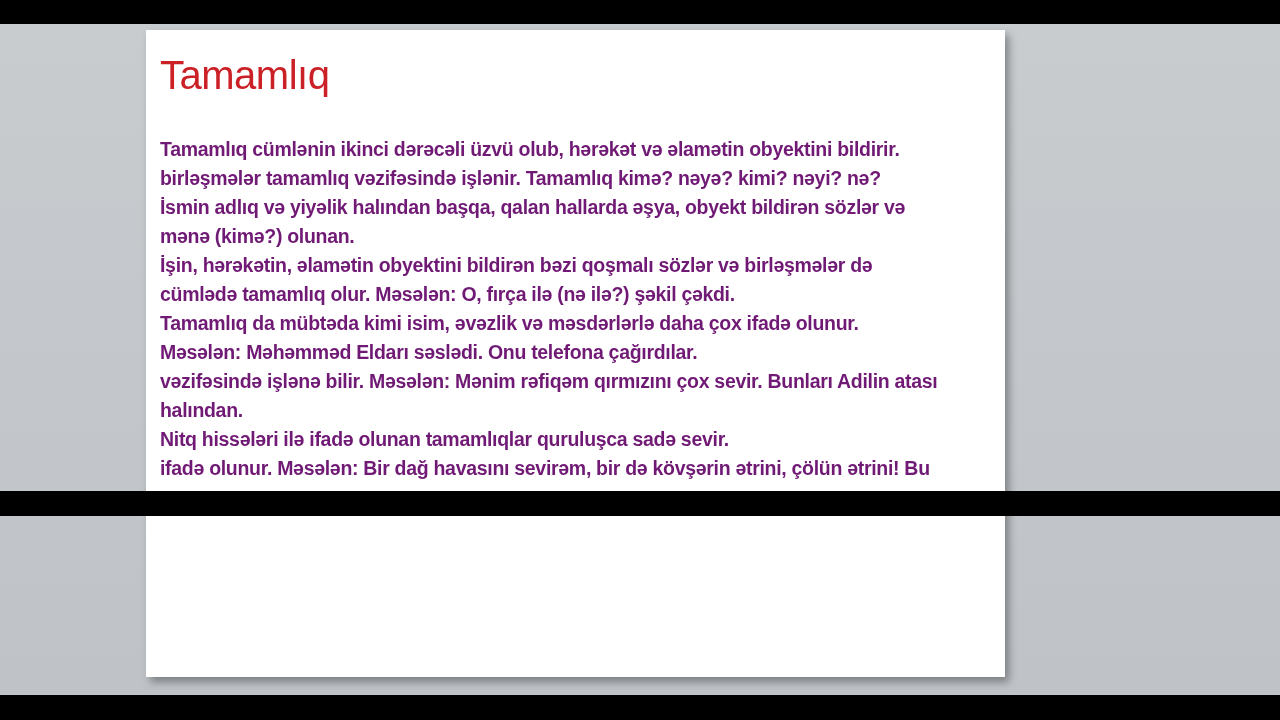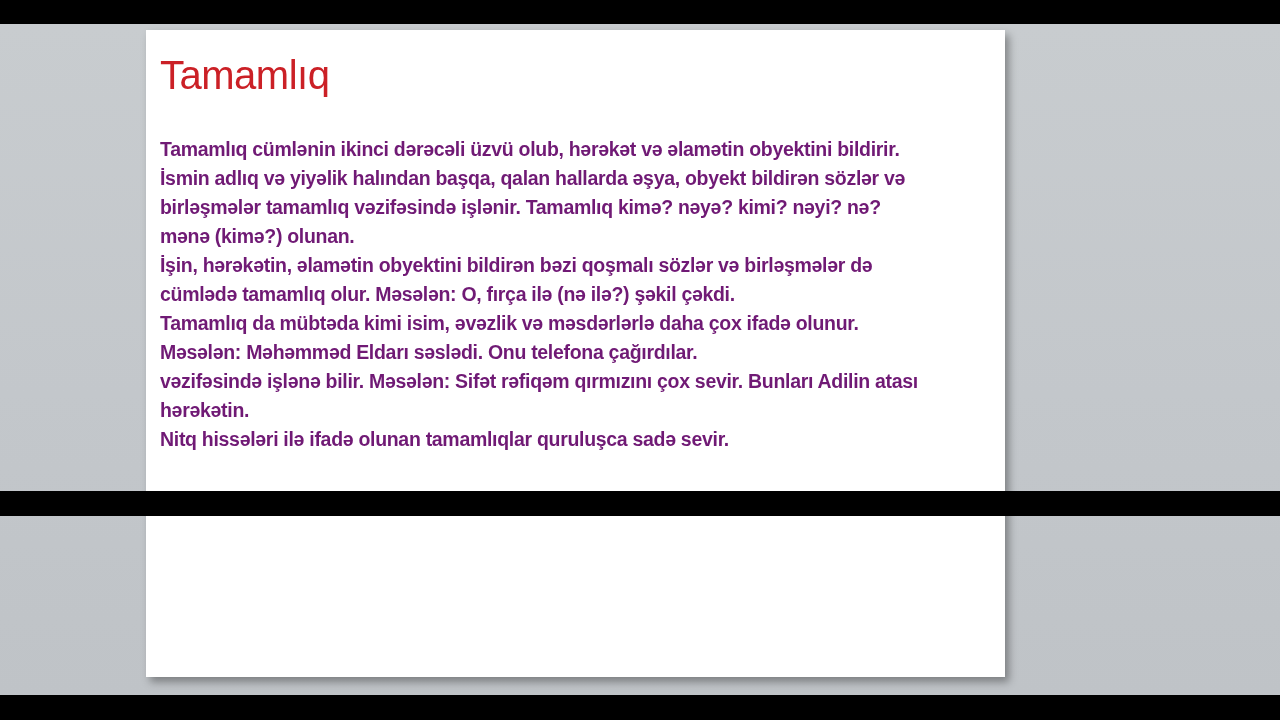--- a/index.html
+++ b/index.html
@@ -72,27 +72,28 @@
 </head>
 <body>
 
 <div class="frame">
   <div class="letterbox top"></div>
   <div class="stage">
     <div class="slide">
       <div class="slide-title">Tamamlıq</div>
       <div class="slide-body">
         <div class="body-line">Tamamlıq cümlənin ikinci dərəcəli üzvü olub, hərəkət və əlamətin obyektini bildirir.</div>
+        <div class="body-line">birləşmələr tamamlıq vəzifəsində işlənir. Tamamlıq kimə? nəyə? kimi? nəyi? nə?</div>
         <div class="body-line">İsmin adlıq və yiyəlik halından başqa, qalan hallarda əşya, obyekt bildirən sözlər və</div>
-        <div class="body-line">birləşmələr tamamlıq vəzifəsində işlənir. Tamamlıq kimə? nəyə? kimi? nəyi? nə?</div>
         <div class="body-line">mənə (kimə?) olunan.</div>
         <div class="body-line">İşin, hərəkətin, əlamətin obyektini bildirən bəzi qoşmalı sözlər və birləşmələr də</div>
         <div class="body-line">cümlədə tamamlıq olur. Məsələn: O, fırça ilə (nə ilə?) şəkil çəkdi.</div>
         <div class="body-line">Tamamlıq da mübtəda kimi isim, əvəzlik və məsdərlərlə daha çox ifadə olunur.</div>
         <div class="body-line">Məsələn: Məhəmməd Eldarı səslədi. Onu telefona çağırdılar.</div>
-        <div class="body-line">vəzifəsində işlənə bilir. Məsələn: Sifət rəfiqəm qırmızını çox sevir. Bunları Adilin atası</div>
-        <div class="body-line">hərəkətin.</div>
+        <div class="body-line">vəzifəsində işlənə bilir. Məsələn: Mənim rəfiqəm qırmızını çox sevir. Bunları Adilin atası</div>
+        <div class="body-line">halından.</div>
         <div class="body-line">Nitq hissələri ilə ifadə olunan tamamlıqlar quruluşca sadə sevir.</div>
+        <div class="body-line">ifadə olunur. Məsələn: Bir dağ havasını sevirəm, bir də kövşərin ətrini, çölün ətrini! Bu</div>
       </div>
     </div>
   </div>
   <div class="letterbox bottom"></div>
 </div>
 
 </body></html>

